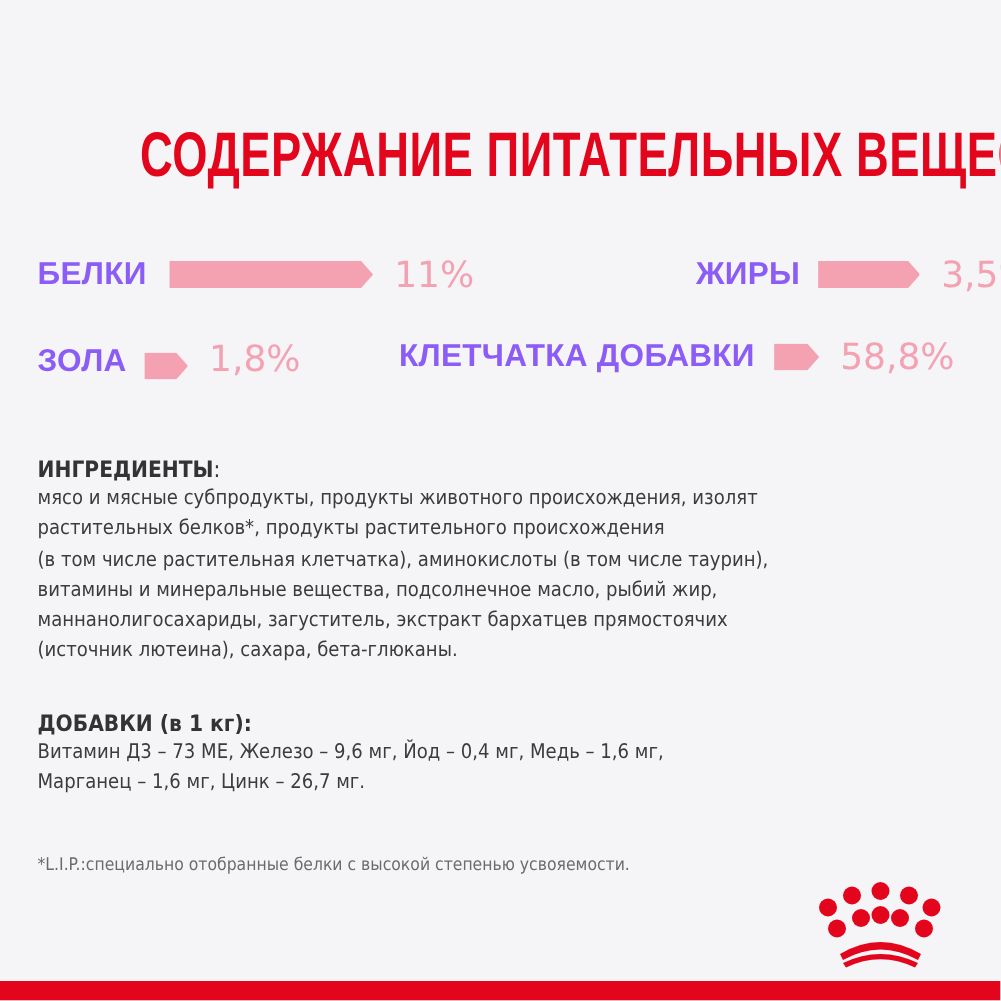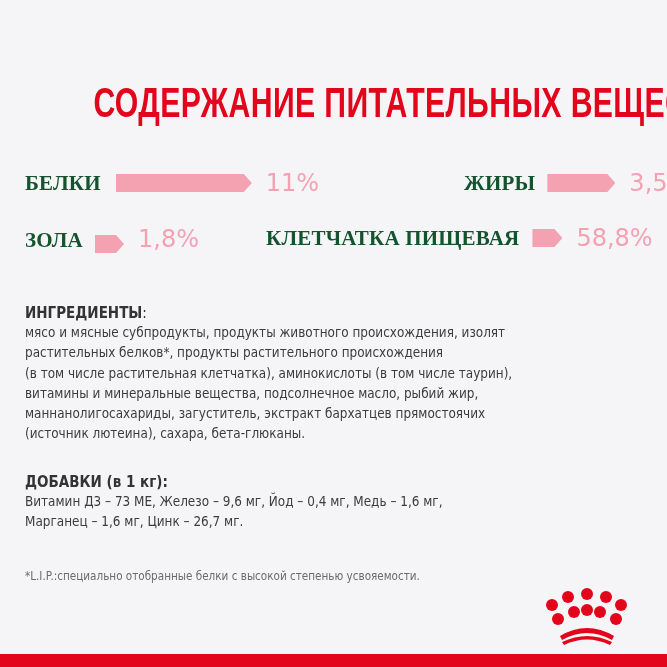--- a/index.html
+++ b/index.html
@@ -11,22 +11,22 @@
   }
   .title {
     position: absolute; left: 0; top: 80px; width: 667px; text-align: center;
     font-family: "Liberation Sans", sans-serif; font-weight: bold;
     font-size: 42px; line-height: 46px; color: #e3051b;
     transform: scaleX(0.72); transform-origin: center; letter-spacing: 0.5px;
     white-space: nowrap;
   }
   .row { position: absolute; display: flex; align-items: center; height: 30px; }
   .nlabel {
-    font-family: Liberation Serif, serif; font-weight: bold; font-size: 21px;
-    color: #14532d; white-space: nowrap; letter-spacing: 0.2px;
+    font-family: Liberation Sans, sans-serif; font-weight: bold; font-size: 21px;
+    color: #8b5cf6; white-space: nowrap; letter-spacing: 0.2px;
   }
   .bar {
     height: 18px; background: #f4a1b2; margin: 0 14px 0 10px;
     clip-path: polygon(0 0, calc(100% - 8px) 0, 100% 50%, calc(100% - 8px) 100%, 0 100%);
   }
   .nval {
     font-family: "DejaVu Sans", sans-serif; font-size: 24px; color: #f4a1b2; white-space: nowrap;
   }
   .section { position: absolute; left: 25px; width: 620px; }
   .shead {
@@ -64,21 +64,21 @@
   <span class="nval">3,5%</span>
 </div>
 
 <div class="row" style="left:25px; top:223px;align-items:flex-end;">
   <span class="nlabel">ЗОЛА</span>
   <span class="bar" style="width:29px; margin-left:12px;"></span>
   <span class="nval">1,8%</span>
 </div>
 
 <div class="row" style="left:266px; top:223px;">
-  <span class="nlabel">КЛЕТЧАТКА ПИЩЕВАЯ</span>
+  <span class="nlabel">КЛЕТЧАТКА ДОБАВКИ</span>
   <span class="bar" style="width:30px; margin-left:13px;"></span>
   <span class="nval">58,8%</span>
 </div>
 
 <div class="section" style="top:303px;">
   <div class="shead">
     <span>ИНГРЕДИЕНТЫ</span><span style="font-weight:normal">:</span>
   </div>
   <div class="stext">
     <div>мясо и мясные субпродукты, продукты животного происхождения, изолят</div>

